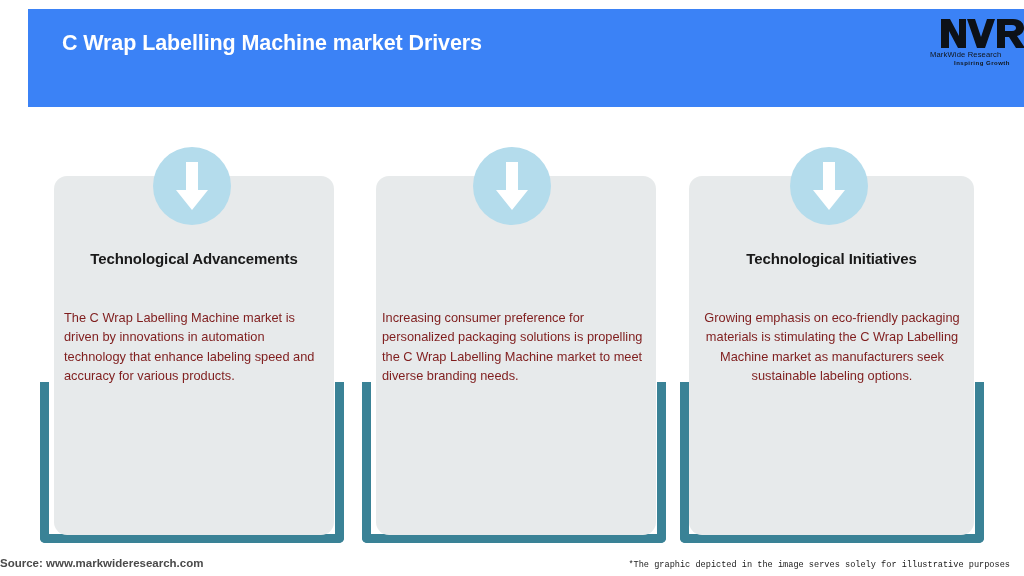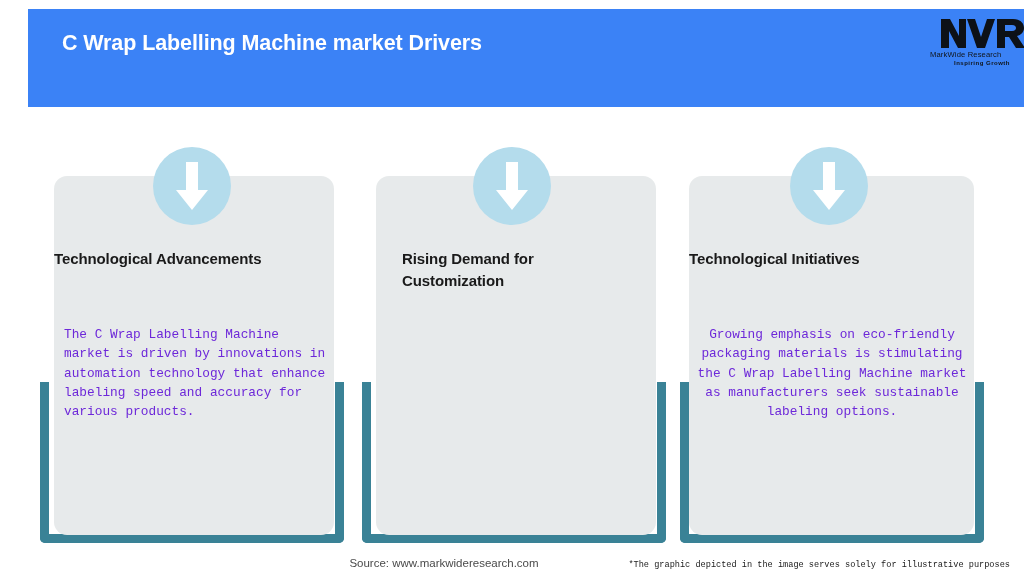--- a/index.html
+++ b/index.html
@@ -106,42 +106,42 @@
     position: absolute;
     left: 21px;
     top: 13px;
   }
   .card-title {
     position: absolute;
     top: 150px;
     font-size: 15px;
     font-weight: bold;
     color: #1a1a1a;
+    text-align: center;
     line-height: 22px;
     letter-spacing: -0.1px;
   }
   .card-body {
     position: absolute;
-    top: 227px;
+    top: 210px;
     font-size: 12.8px;
-    color: #6d28d9;
+    color: #7f1d1d;
     line-height: 19.3px;
     text-align: left;
-    font-family: Liberation Mono, monospace;
   }
 
   
   .source {
     position: absolute;
     left: 0;
     top: 557px;
     width: 888px;
-    text-align: center;
+    text-align: left;
     font-size: 11.5px;
-    font-weight: normal;
+    font-weight: bold;
     color: #4a4a4a;
   }
   .disclaimer {
     position: absolute;
     right: 14px;
     top: 560px;
     font-size: 8.6px;
     color: #1a1a1a;
     white-space: nowrap;
     font-family: Liberation Mono, monospace;
@@ -179,21 +179,21 @@
   </div>
 
   <div class="card" style="left:362px; width:304px;">
     <div class="bracket" style="width:304px;"></div>
     <div class="panel" style="left:14px; width:280px; height:359px;"></div>
     <div class="circle" style="left:111px;">
       <svg width="36" height="52" viewBox="0 0 36 52">
         <path d="M12 2 L24 2 L24 30 L34 30 L18 50 L2 30 L12 30 Z" fill="#ffffff"></path>
       </svg>
     </div>
-    <div class="card-title" style="left:40px; width:228px;">Rising Demand for Customization</div>
+    <div class="card-body" style="left:20px; width:268px;">Increasing consumer preference for personalized packaging solutions is propelling the C Wrap Labelling Machine market to meet diverse branding needs.</div>
   </div>
 
   <div class="card" style="left:680px; width:304px;">
     <div class="bracket" style="width:304px;"></div>
     <div class="panel" style="left:9px; width:285px; height:359px;"></div>
     <div class="circle" style="left:110px;">
       <svg width="36" height="52" viewBox="0 0 36 52">
         <path d="M12 2 L24 2 L24 30 L34 30 L18 50 L2 30 L12 30 Z" fill="#ffffff"></path>
       </svg>
     </div>

